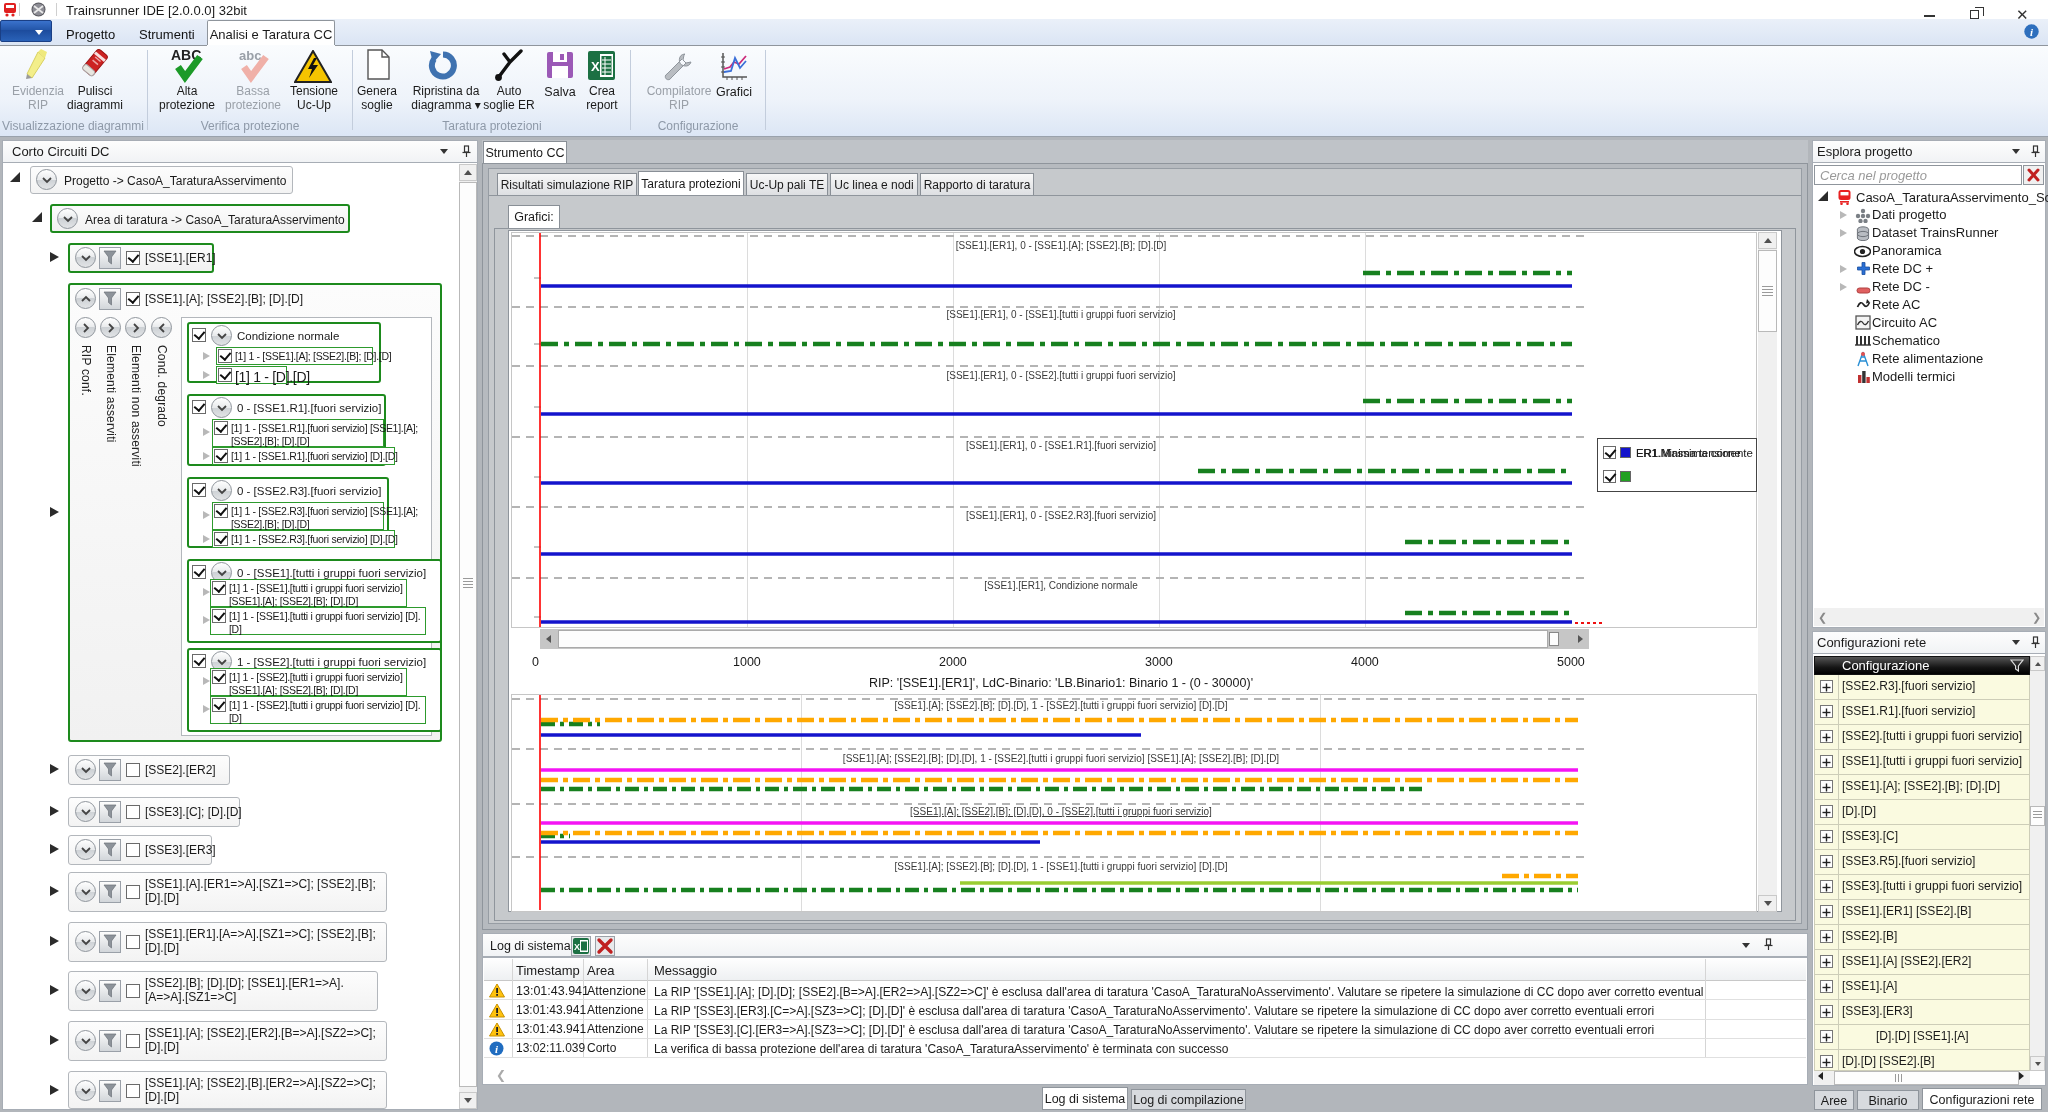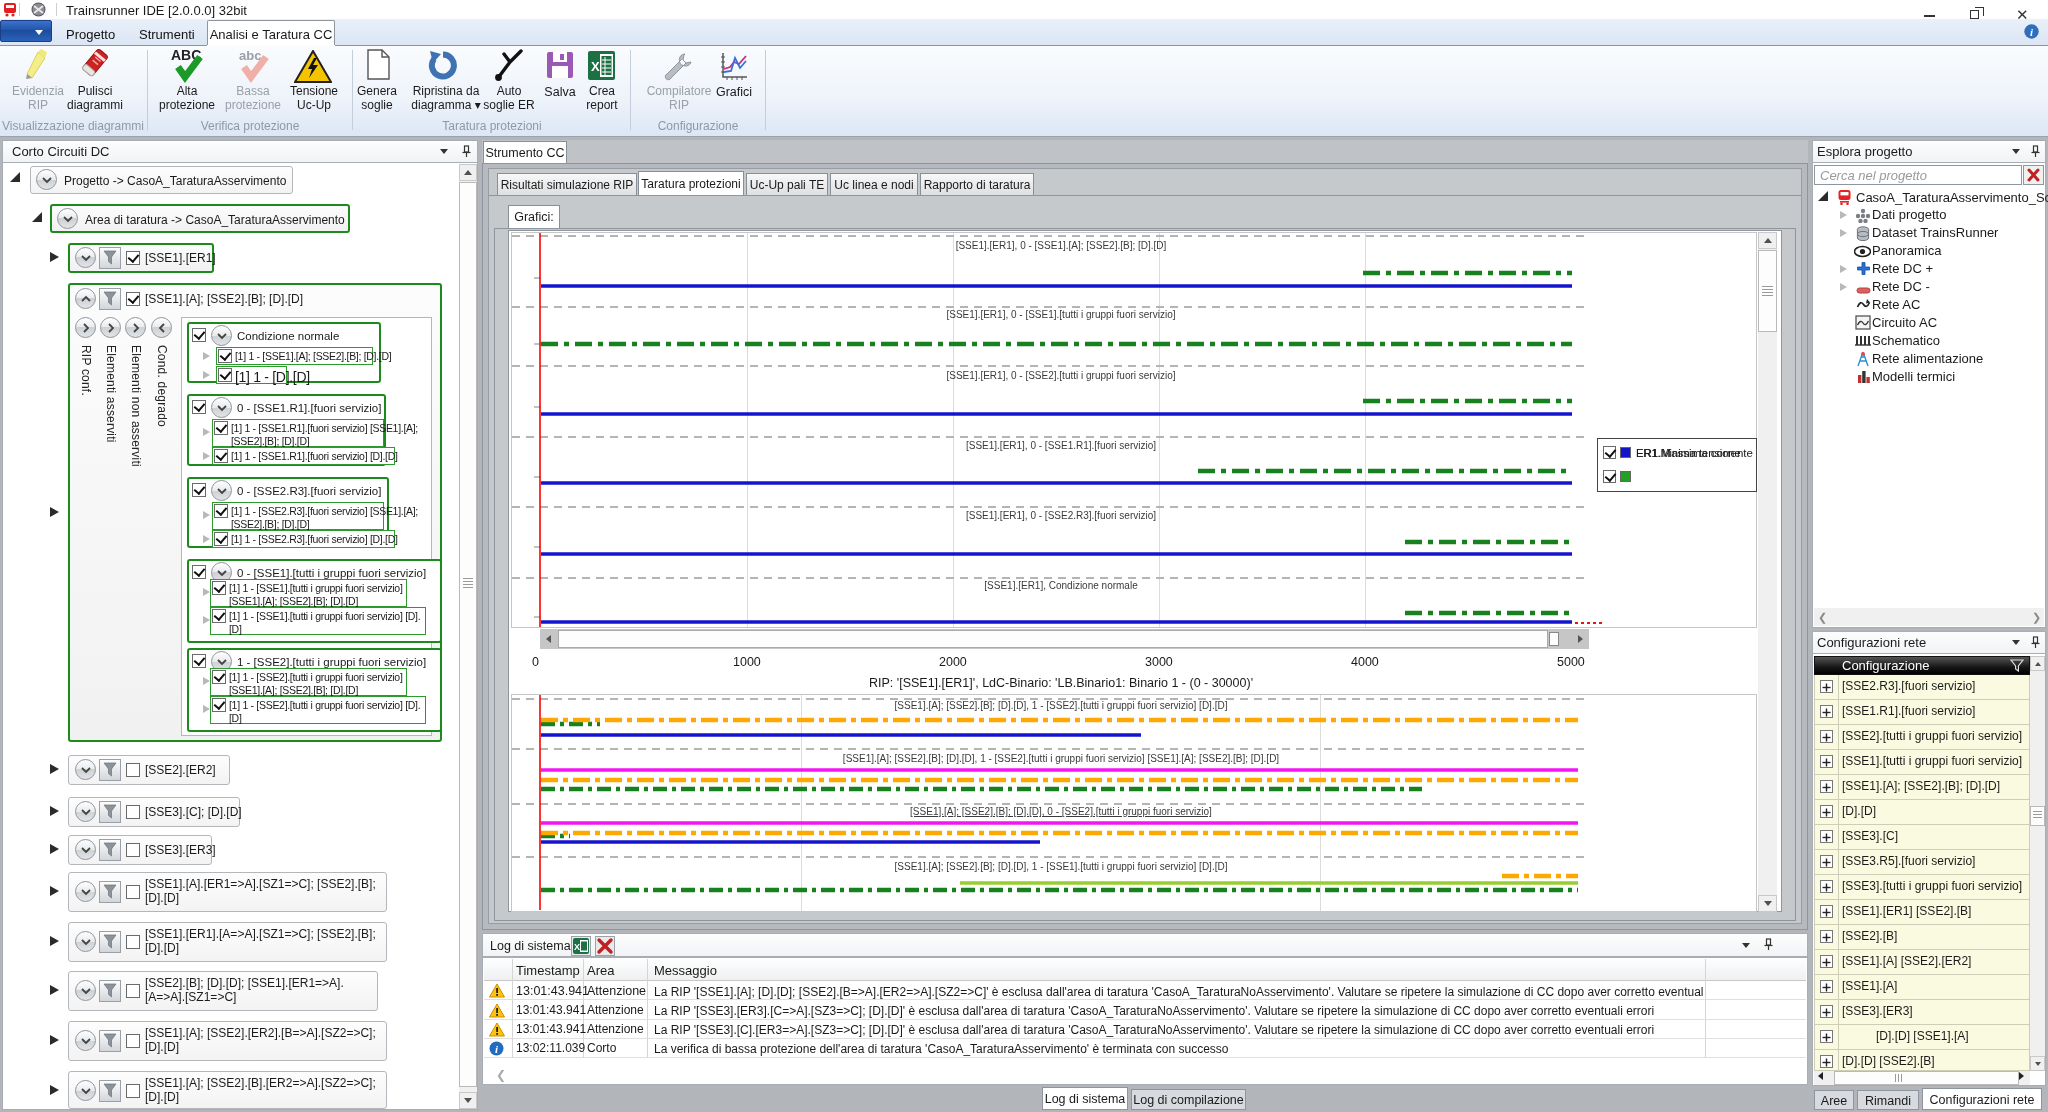--- a/index.html
+++ b/index.html
@@ -919,14 +919,14 @@
 <div class="ab scroll" style="left:1814px;top:1071px;width:216px;height:14px;"></div>
 <div class="ab" style="left:1818px;top:1072px;">
     <div style="width:0;height:0;border-right:5px solid #222;border-top:4.5px solid transparent;border-bottom:4.5px solid transparent;"></div>
   </div>
 <div class="ab" style="left:2019px;top:1072px;">
     <div style="width:0;height:0;border-left:5px solid #222;border-top:4.5px solid transparent;border-bottom:4.5px solid transparent;"></div>
   </div>
 <div class="ab thumb" style="left:1834px;top:1071px;width:185px;height:14px;"></div>
 <div class="ab" style="left:1895px;top:1074px;width:9px;height:8px;background:repeating-linear-gradient(90deg,#9a9a9a 0 1px, transparent 1px 3px);"></div>
 <div class="ab" style="left:1814px;top:1090px;width:40px;height:20px;background:#d7dade;border:1px solid #8f959c;font-size:12.5px;text-align:center;padding-top:3px;">Aree</div>
-<div class="ab" style="left:1857px;top:1090px;width:62px;height:20px;background:#d7dade;border:1px solid #8f959c;font-size:12.5px;text-align:center;padding-top:3px;">Rimandi</div>
+<div class="ab" style="left:1857px;top:1090px;width:62px;height:20px;background:#d7dade;border:1px solid #8f959c;font-size:12.5px;text-align:center;padding-top:3px;">Binario</div>
 <div class="ab" style="left:1922px;top:1088px;width:120px;height:22px;background:#fff;border:1px solid #8f959c;font-size:12.5px;text-align:center;padding-top:4px;">Configurazioni rete</div>
 
 </body></html>

